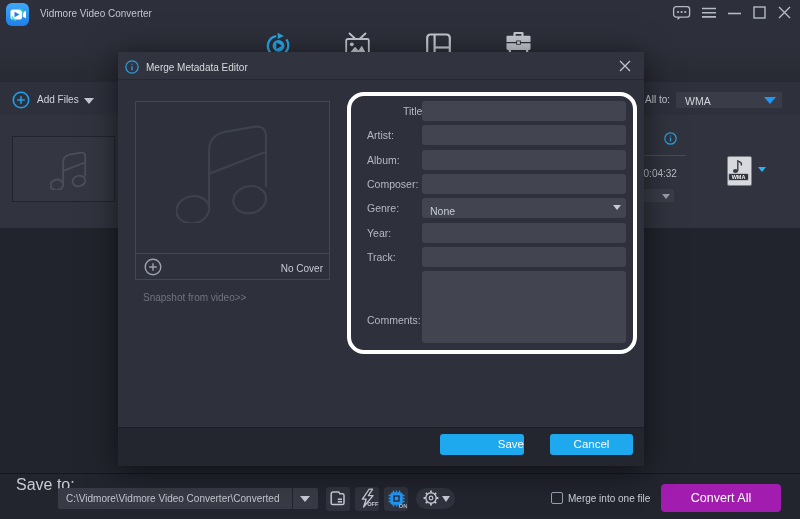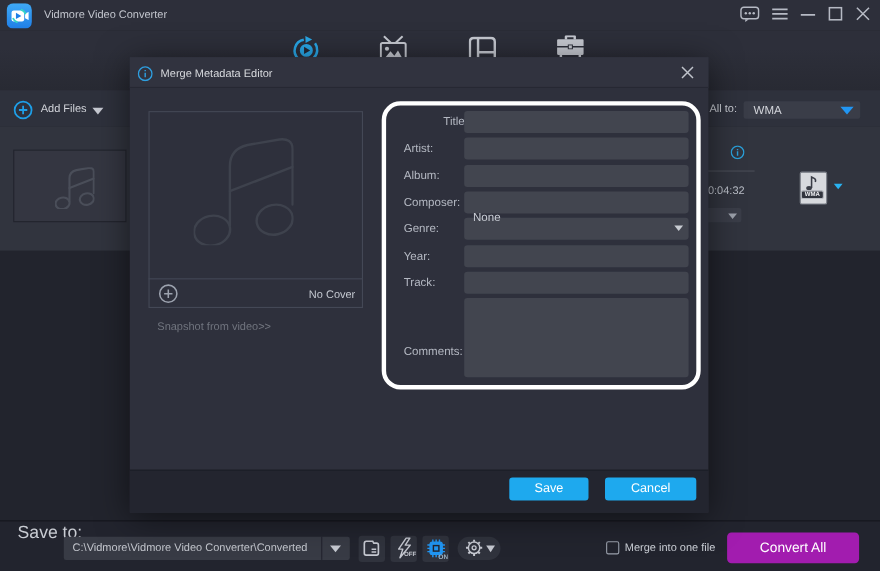--- a/index.html
+++ b/index.html
@@ -214,27 +214,27 @@
   <div class="abs lbl" style="left:249px;top:53px;margin-left:36px;">Title:</div>
   <div class="abs inp" style="left:304px;top:49px;width:204px;"></div>
   <div class="abs lbl" style="left:249px;top:77px;">Artist:</div>
   <div class="abs inp" style="left:304px;top:73px;width:204px;"></div>
   <div class="abs lbl" style="left:249px;top:102px;">Album:</div>
   <div class="abs inp" style="left:304px;top:98px;width:204px;"></div>
   <div class="abs lbl" style="left:249px;top:126px;">Composer:</div>
   <div class="abs inp" style="left:304px;top:122px;width:204px;"></div>
   <div class="abs lbl" style="left:249px;top:150px;">Genre:</div>
   <div class="abs inp" style="left:304px;top:146px;width:204px;"></div>
-  <div class="abs" style="left:312px;top:140px;color:#c8ccd4;font-size:10.5px;">None</div>
+  <div class="abs" style="left:312px;top:153px;color:#c8ccd4;font-size:10.5px;">None</div>
   <div class="abs" style="left:495px;top:153px;width:0;height:0;border:4.5px solid transparent;border-top:5.5px solid #c8ccd2;"></div>
   <div class="abs lbl" style="left:249px;top:175px;">Year:</div>
   <div class="abs inp" style="left:304px;top:171px;width:204px;"></div>
   <div class="abs lbl" style="left:249px;top:199px;">Track:</div>
   <div class="abs inp" style="left:304px;top:195px;width:204px;"></div>
   <div class="abs lbl" style="left:249px;top:222px;margin-top:40px;">Comments:</div>
   <div class="abs inp" style="left:304px;top:219px;width:204px;height:72px;"></div>
 
   <div id="ring" class="abs"></div>
 
   <div id="dlgfoot" class="abs"></div>
-  <div class="abs btn-blue" style="left:345px;top:382px;width:72px;">Save</div>
+  <div class="abs btn-blue" style="left:322px;top:382px;width:84px;text-align:right;">Save</div>
   <div class="abs btn-blue" style="left:432px;top:382px;width:83px;">Cancel</div>
 </div>
 
 </body></html>

